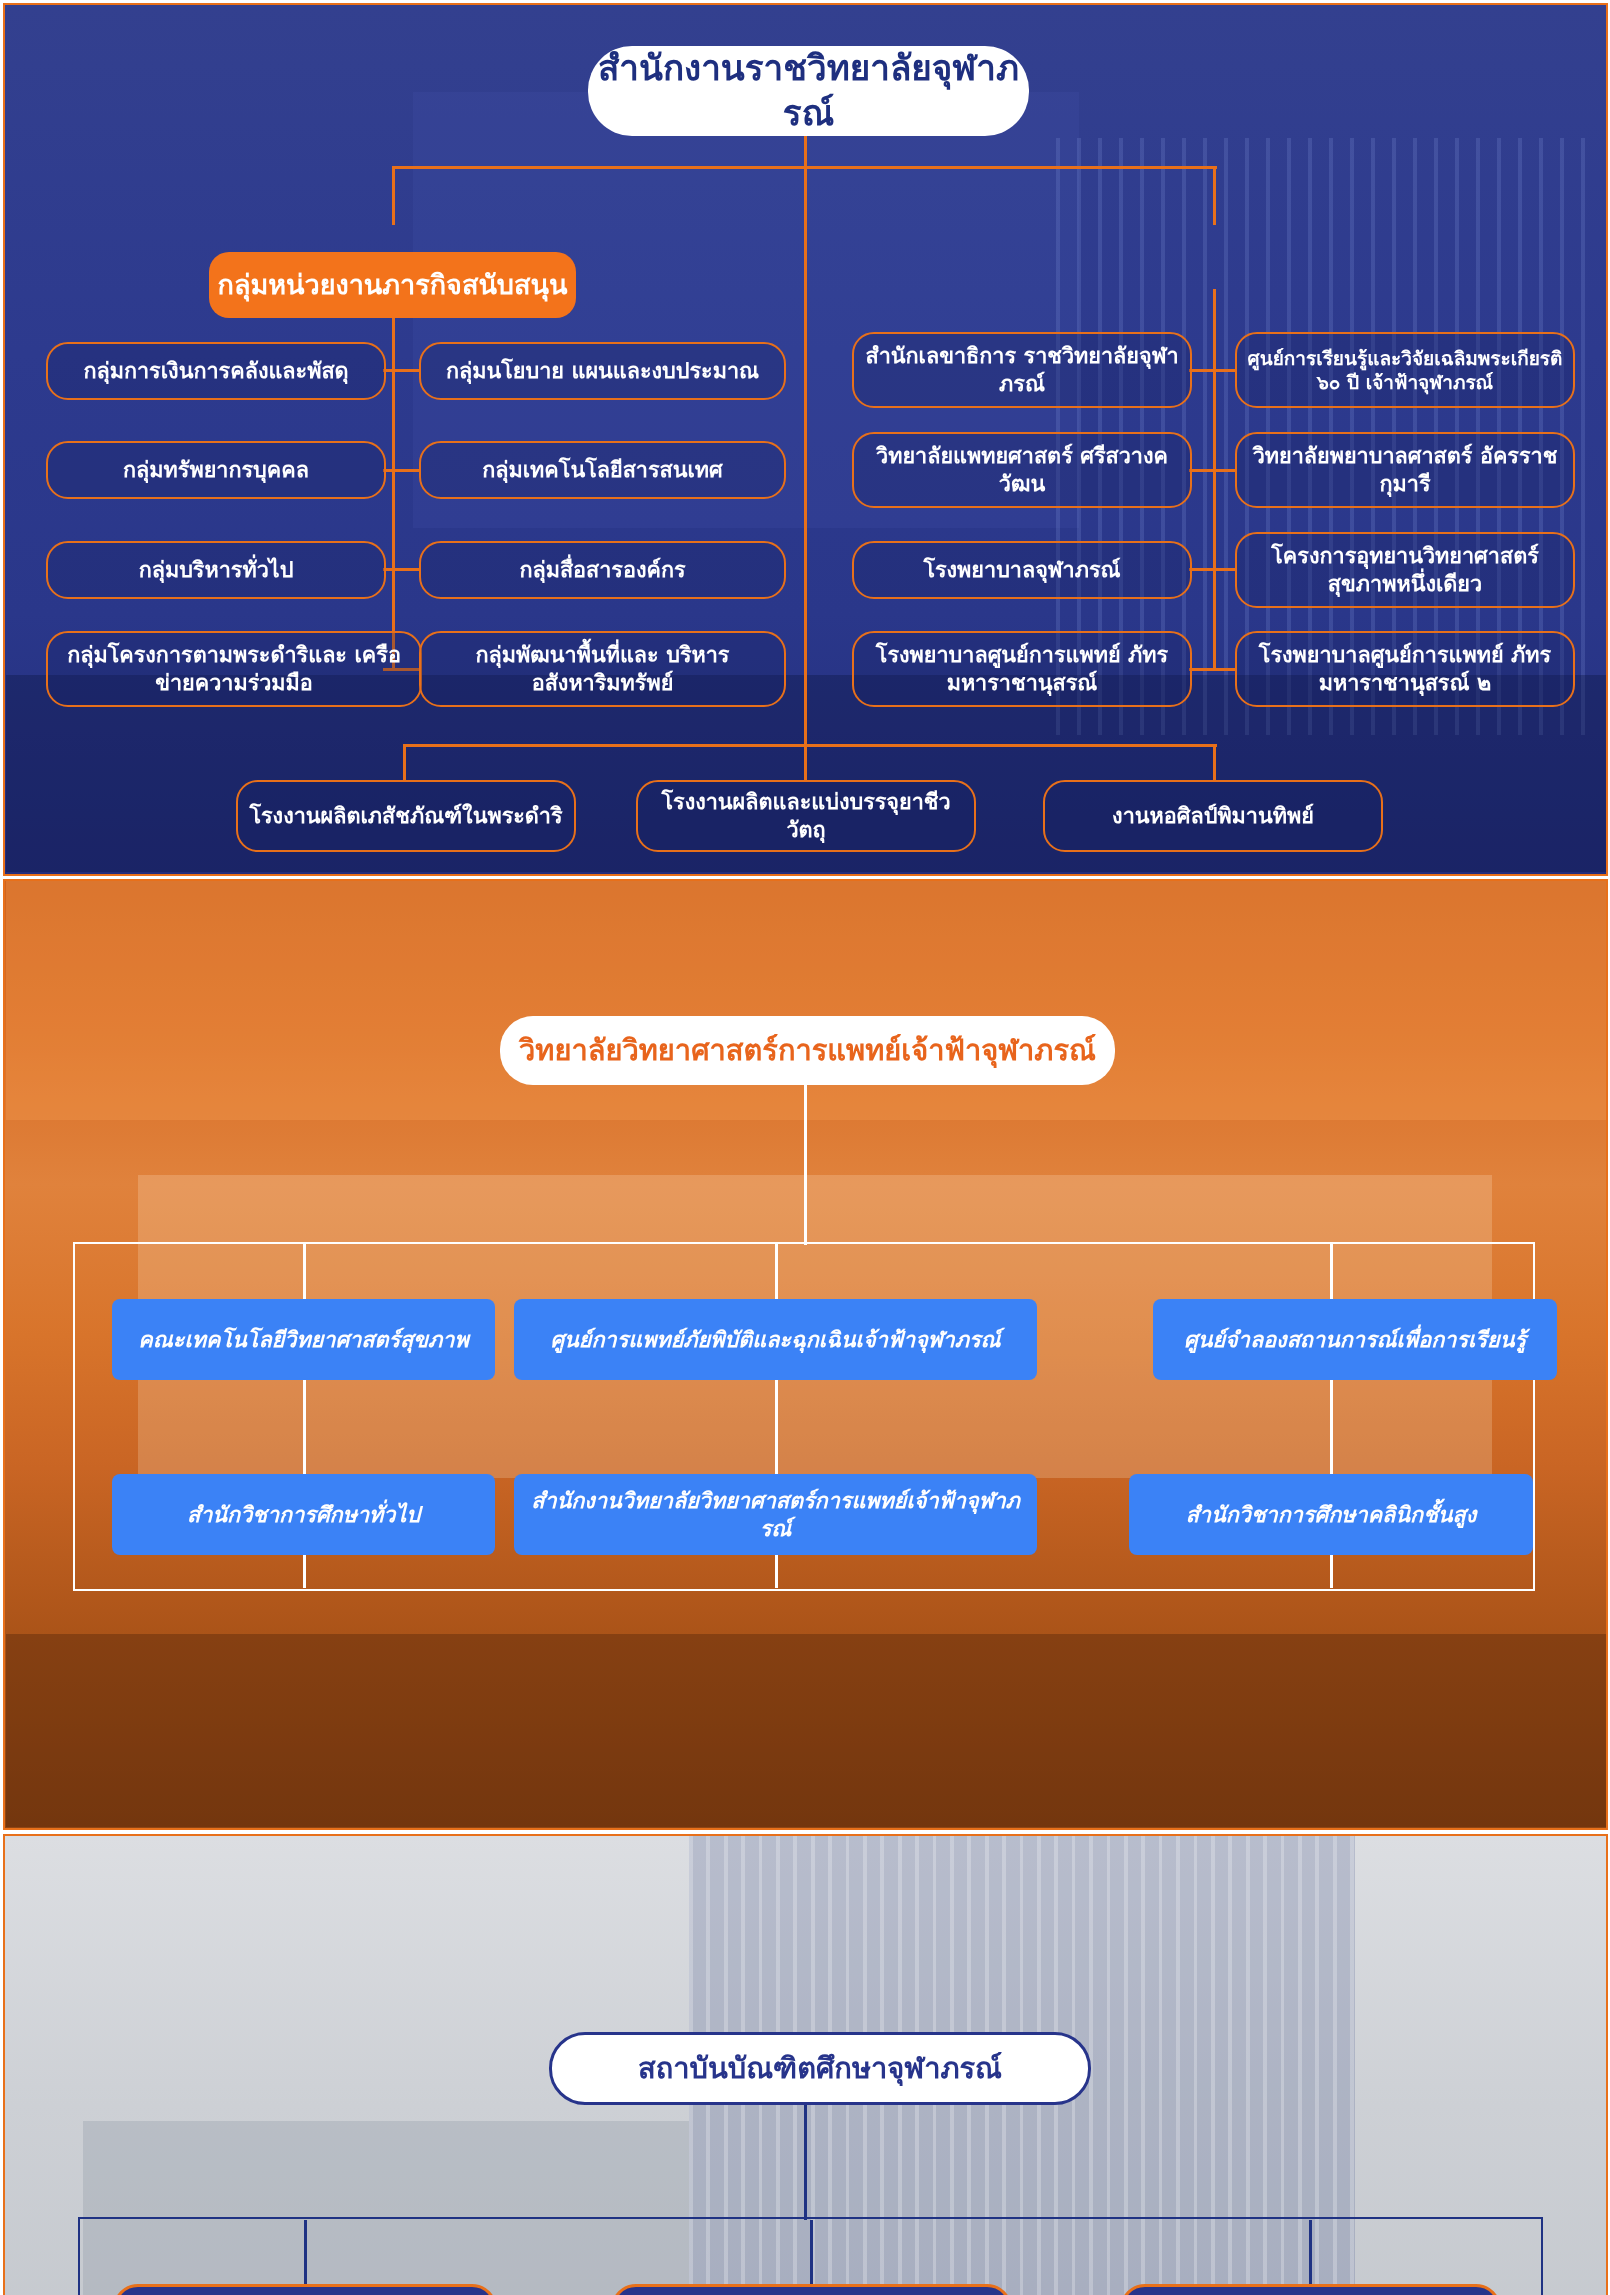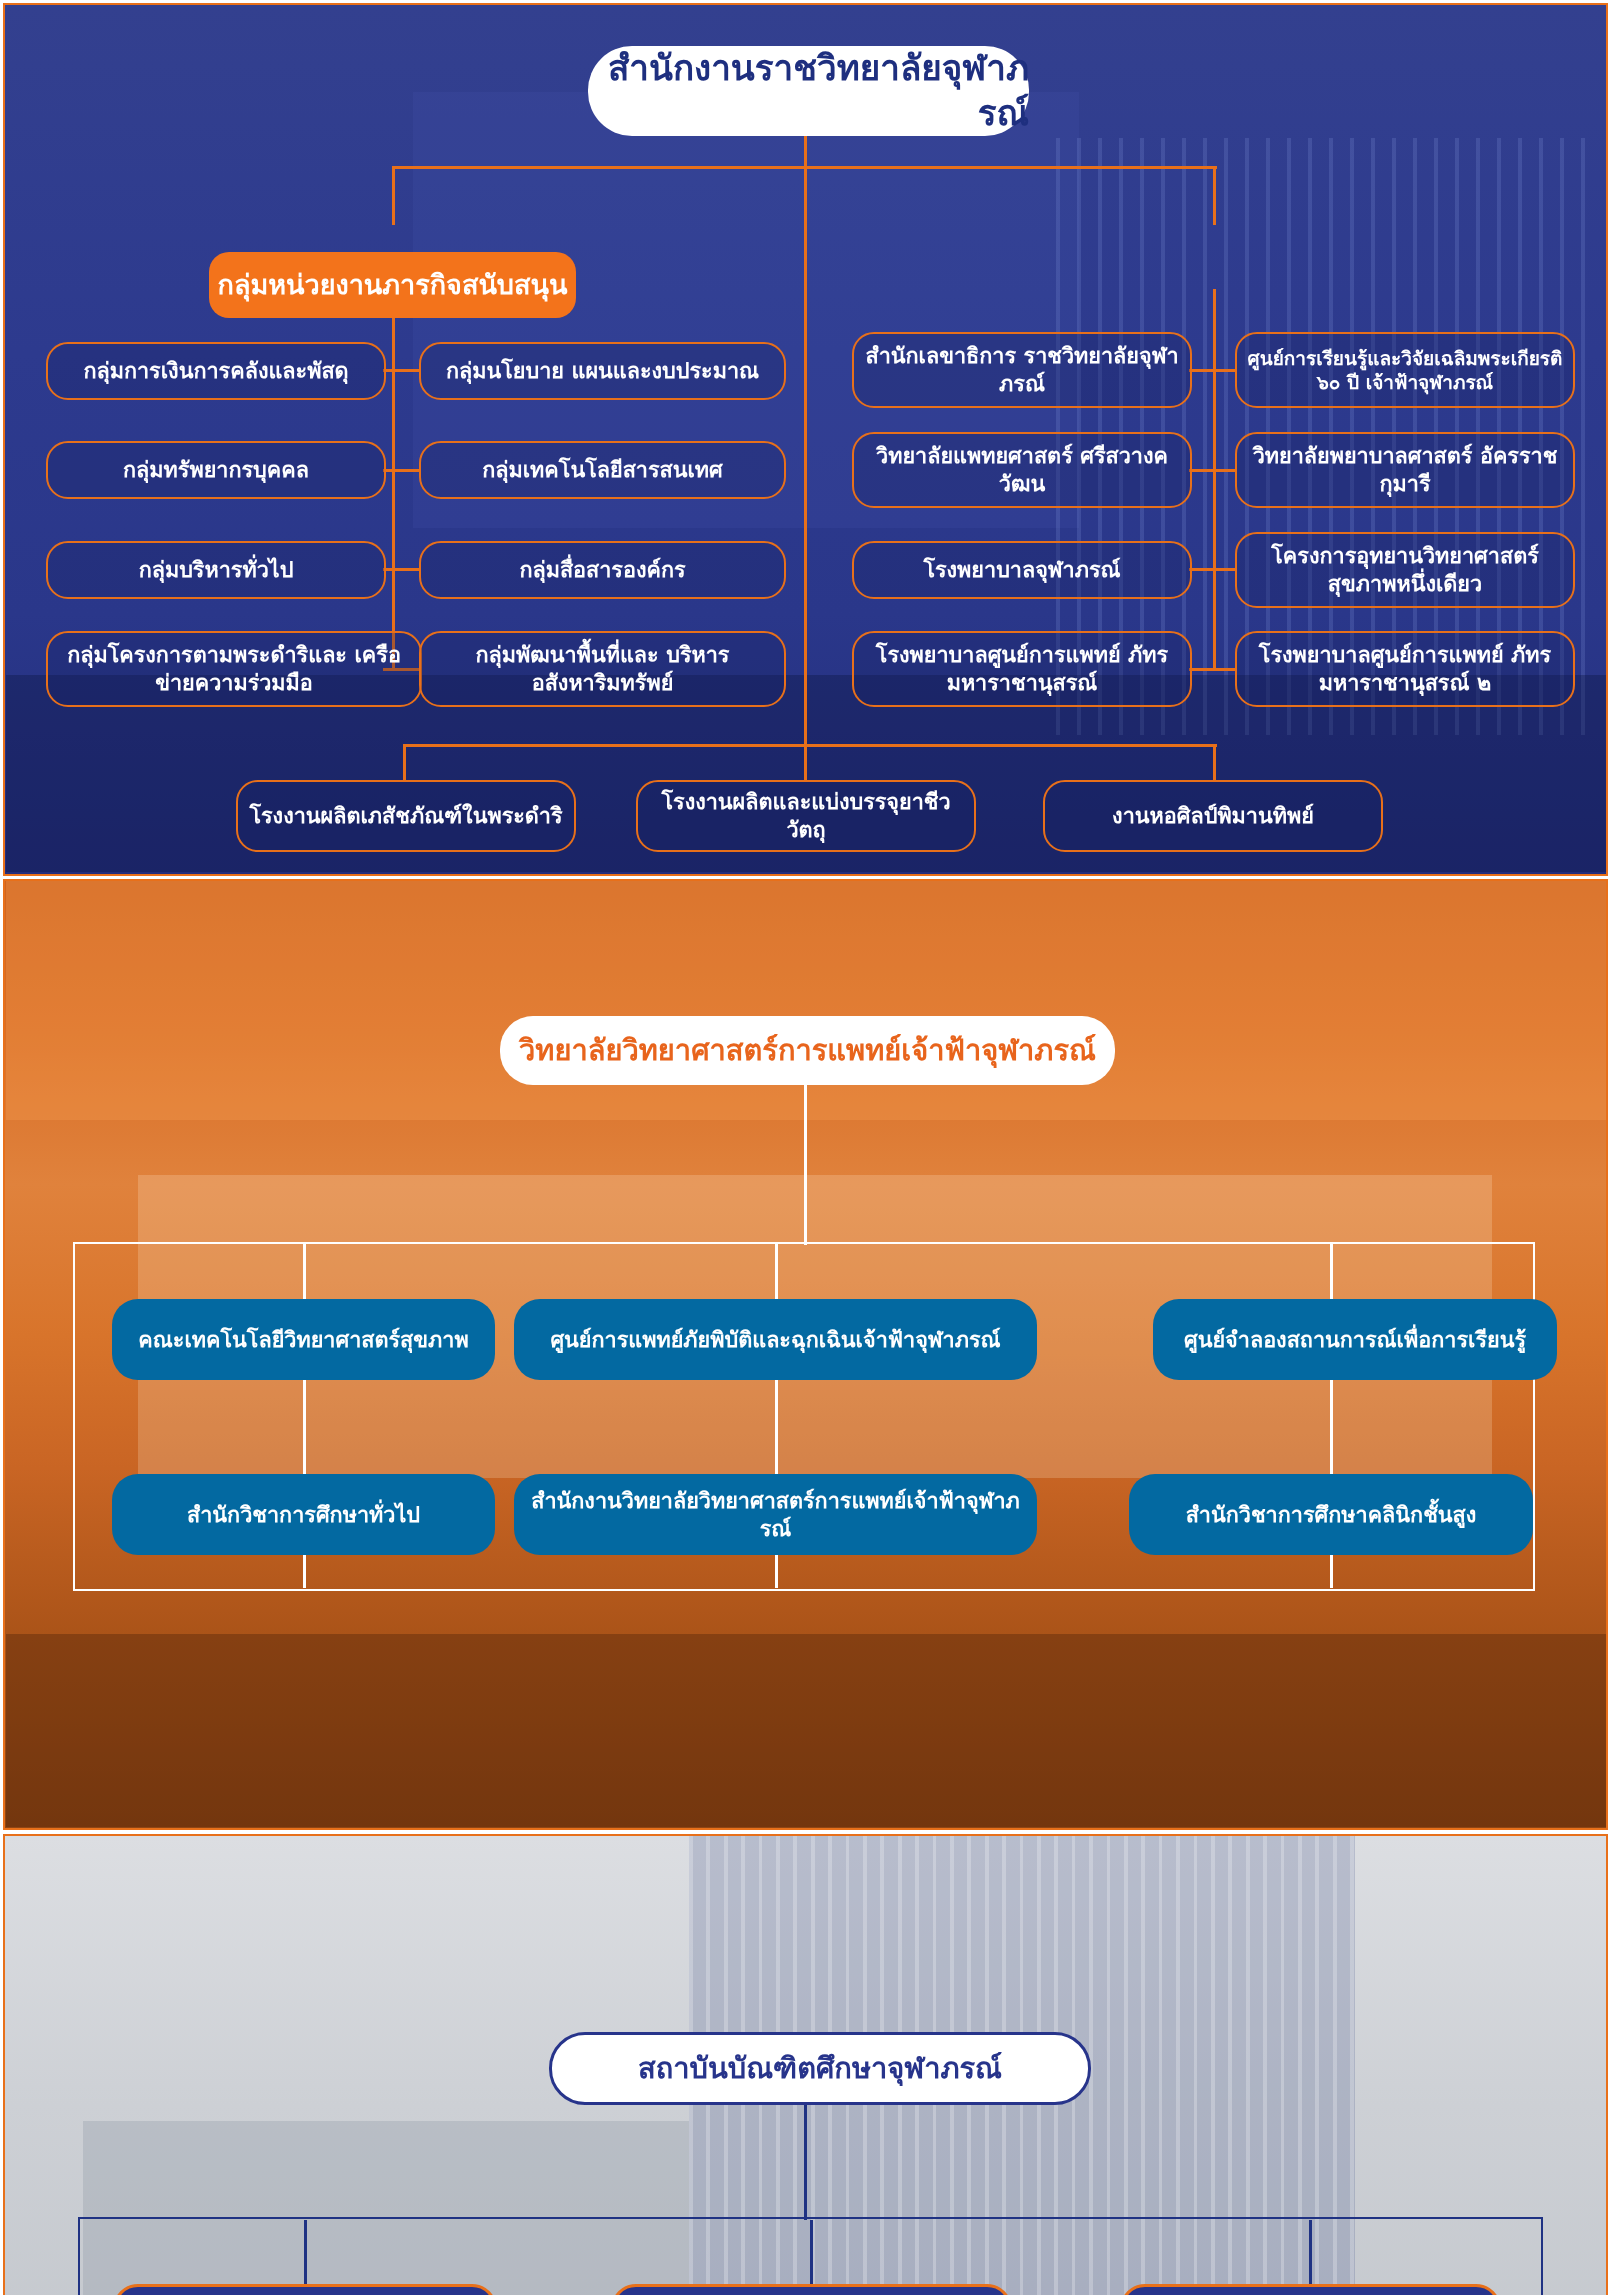--- a/index.html
+++ b/index.html
@@ -13,34 +13,34 @@
   .lnn{background:#1F3283;z-index:2;}
   .rectw{border:2.3px solid #FFFFFF;background:transparent;z-index:2;}
   .rectn{border:2.3px solid #1F3283;background:transparent;z-index:2;}
   .box{display:flex;align-items:center;justify-content:center;text-align:center;
        font-weight:bold;color:#FFFFFF;z-index:3;line-height:1.28;}
   .t1{background:#FFFFFF;border-radius:44px;color:#1E2F7F;font-size:35px;}
   .t2{background:#FFFFFF;border-radius:33px;color:#E8641C;font-size:29px;}
   .t3{background:#FFFFFF;border:3.2px solid #27348B;border-radius:36px;color:#27348B;font-size:29px;}
   .hdr{background:#F3731B;border-radius:20px;font-size:27px;}
   .obox{border:2.8px solid #E8701A;border-radius:22px;background:rgba(22,32,96,0.30);font-size:21.6px;padding:0 10px;}
-  .mbox{background:#0369a1;border-radius:26px;font-size:21.6px;padding:0 13px;}
+  .mbox{background:#3b82f6;border-radius:8px;font-size:21.6px;padding:0 13px;font-style:italic;}
   .gbox{background:#27348B;border:3.2px solid #E8701A;border-radius:25px;font-size:21.6px;padding:0 11px;}
 </style>
 </head>
 <body>
 
 <div id="canvas">
 
   <div class="abs sect" style="left:2.8px;top:2.8px;width:1605px;height:873px;background:linear-gradient(180deg,#33408f 0%,#2D3A8E 40%,#2a378a 70%,#232e7d 100%);"></div>
   <div class="abs decor" style="left:413px;top:92px;width:666px;height:436px;background:rgba(70,90,180,0.18);"></div>
   <div class="abs decor" style="left:1056px;top:138px;width:546px;height:597px;background:repeating-linear-gradient(90deg,rgba(130,150,220,0.22) 0 3.7px,transparent 3.7px 21px);"></div>
   <div class="abs decor" style="left:5.5px;top:675px;width:1600px;height:197px;background:rgba(8,12,50,0.30);"></div>
 
-  <div class="abs box t1" style="left:588px;top:46px;width:441px;height:90px;text-align:right;">สำนักงานราชวิทยาลัยจุฬาภรณ์</div>
+  <div class="abs box t1" style="left:588px;top:46px;width:441px;height:90px;">สำนักงานราชวิทยาลัยจุฬาภรณ์</div>
 
   <div class="abs ln" style="left:804px;top:135px;width:3.2px;height:612px;"></div>
   <div class="abs ln" style="left:392px;top:166px;width:825px;height:3.2px;"></div>
   <div class="abs ln" style="left:392px;top:166px;width:3.2px;height:59px;"></div>
   <div class="abs ln" style="left:1213px;top:166px;width:3.2px;height:59px;"></div>
   <div class="abs ln" style="left:392px;top:289px;width:3.2px;height:381px;"></div>
   <div class="abs ln" style="left:1213px;top:289px;width:3.2px;height:381px;"></div>
 
   <div class="abs ln" style="left:383px;top:369px;width:11.5px;height:3.2px;"></div>
   <div class="abs ln" style="left:383px;top:469px;width:11.5px;height:3.2px;"></div>

